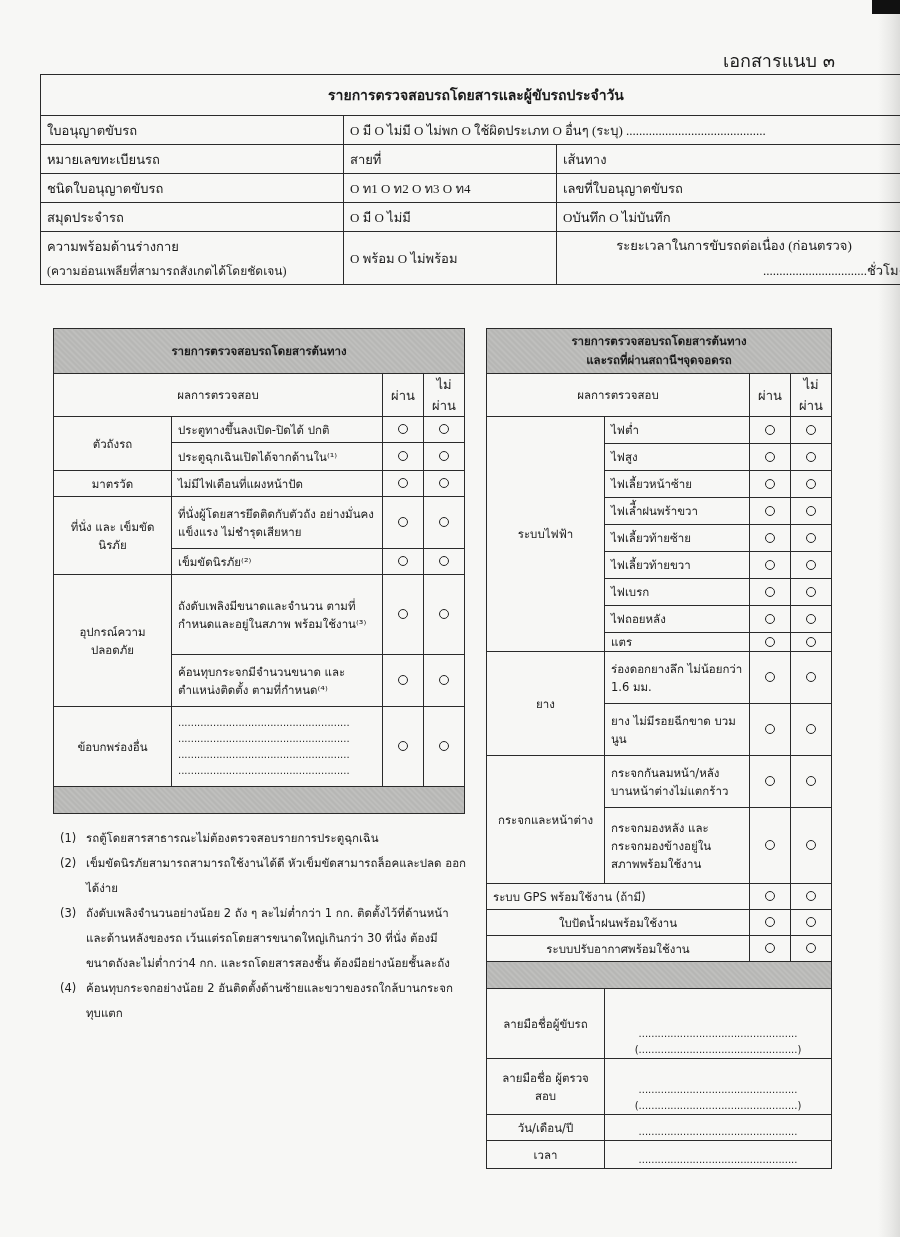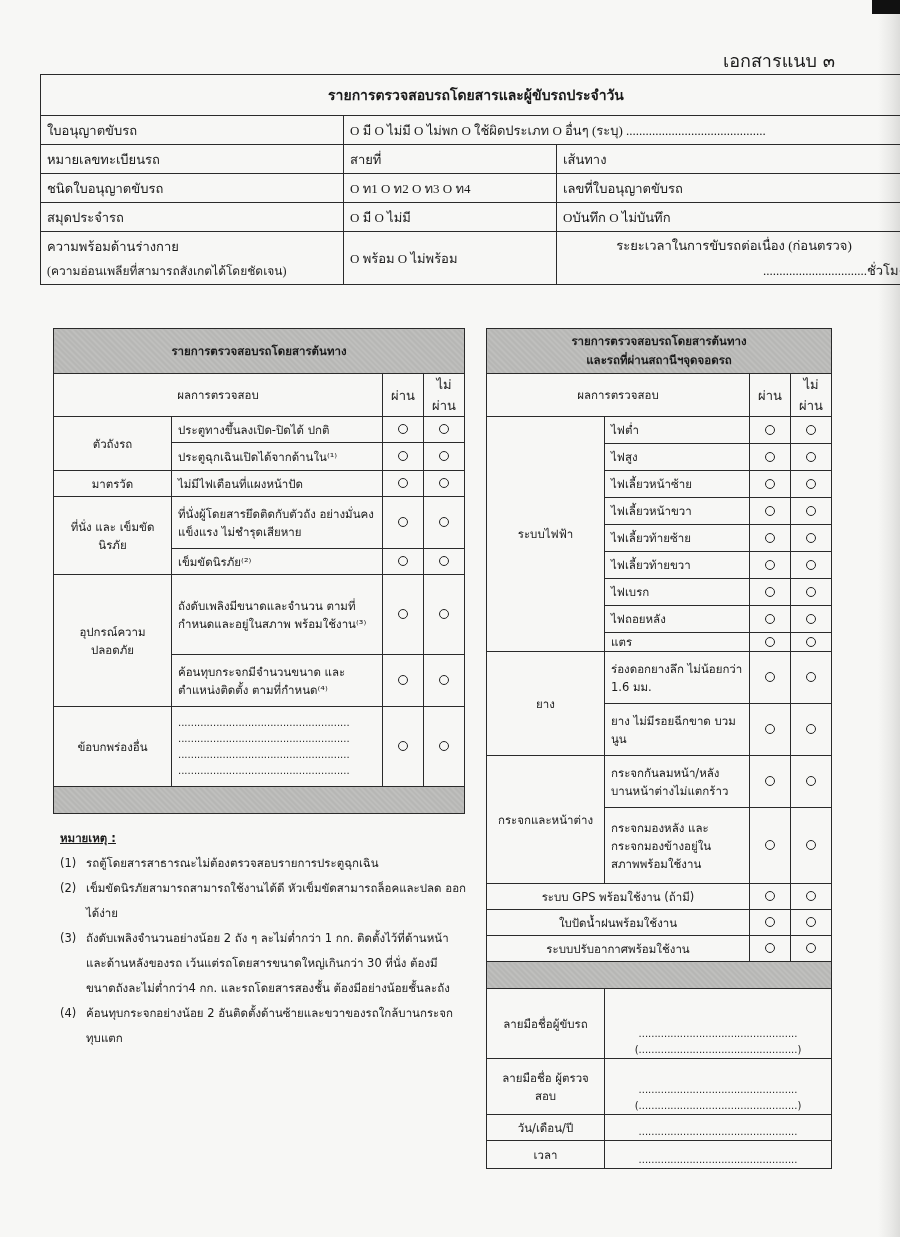--- a/index.html
+++ b/index.html
@@ -147,21 +147,20 @@
       </tr>
     </tbody>
   <tbody>
       <tr>
         <td colspan="4" class="grey" style="height:26px"></td>
       </tr>
 </tbody>
   </table>
 
 <div class="notes">
-  <div class="nh">หมายเหตุ :</div>
   <div id="notes-list">
       <div class="note">
         <span class="n">(1)</span>
         <span>รถตู้โดยสารสาธารณะไม่ต้องตรวจสอบรายการประตูฉุกเฉิน</span>
       </div>
       <div class="note">
         <span class="n">(2)</span>
         <span>เข็มขัดนิรภัยสามารถสามารถใช้งานได้ดี หัวเข็มขัดสามารถล็อคและปลด ออกได้ง่าย</span>
       </div>
       <div class="note">
@@ -200,21 +199,21 @@
         <td>ไฟสูง</td>
         <td class="circ"><span class="ck"></span></td>
         <td class="circ"><span class="ck"></span></td>
       </tr>
       <tr style="height: 27px;">
         <td>ไฟเลี้ยวหน้าซ้าย</td>
         <td class="circ"><span class="ck"></span></td>
         <td class="circ"><span class="ck"></span></td>
       </tr>
       <tr style="height: 27px;">
-        <td>ไฟเลี้ยวหน้าขวา</td>
+        <td>ไฟเลี้ำฝนพร้าขวา</td>
         <td class="circ"><span class="ck"></span></td>
         <td class="circ"><span class="ck"></span></td>
       </tr>
       <tr style="height: 27px; padding-left: 20px;">
         <td>ไฟเลี้ยวท้ายซ้าย</td>
         <td class="circ"><span class="ck"></span></td>
         <td class="circ"><span class="ck"></span></td>
       </tr>
       <tr style="height: 27px;">
         <td>ไฟเลี้ยวท้ายขวา</td>
@@ -252,21 +251,21 @@
         <td>กระจกกันลมหน้า/หลัง บานหน้าต่างไม่แตกร้าว</td>
         <td class="circ"><span class="ck"></span></td>
         <td class="circ"><span class="ck"></span></td>
       </tr>
       <tr style="height: 76px;">
         <td>กระจกมองหลัง และ กระจกมองข้างอยู่ใน สภาพพร้อมใช้งาน</td>
         <td class="circ"><span class="ck"></span></td>
         <td class="circ"><span class="ck"></span></td>
       </tr>
       <tr style="height: 26px;">
-        <td colspan="2" style="text-align: center; margin-left: 12px;">ระบบ GPS พร้อมใช้งาน (ถ้ามี)</td>
+        <td colspan="2" style=" margin-left: 12px;">ระบบ GPS พร้อมใช้งาน (ถ้ามี)</td>
         <td class="circ"><span class="ck"></span></td>
         <td class="circ"><span class="ck"></span></td>
       </tr>
       <tr style="height: 26px;">
         <td colspan="2" style="text-align: center;">ใบปัดน้ำฝนพร้อมใช้งาน</td>
         <td class="circ"><span class="ck"></span></td>
         <td class="circ"><span class="ck"></span></td>
       </tr>
       <tr style="height: 26px;">
         <td colspan="2" style="text-align: center;">ระบบปรับอากาศพร้อมใช้งาน</td>

